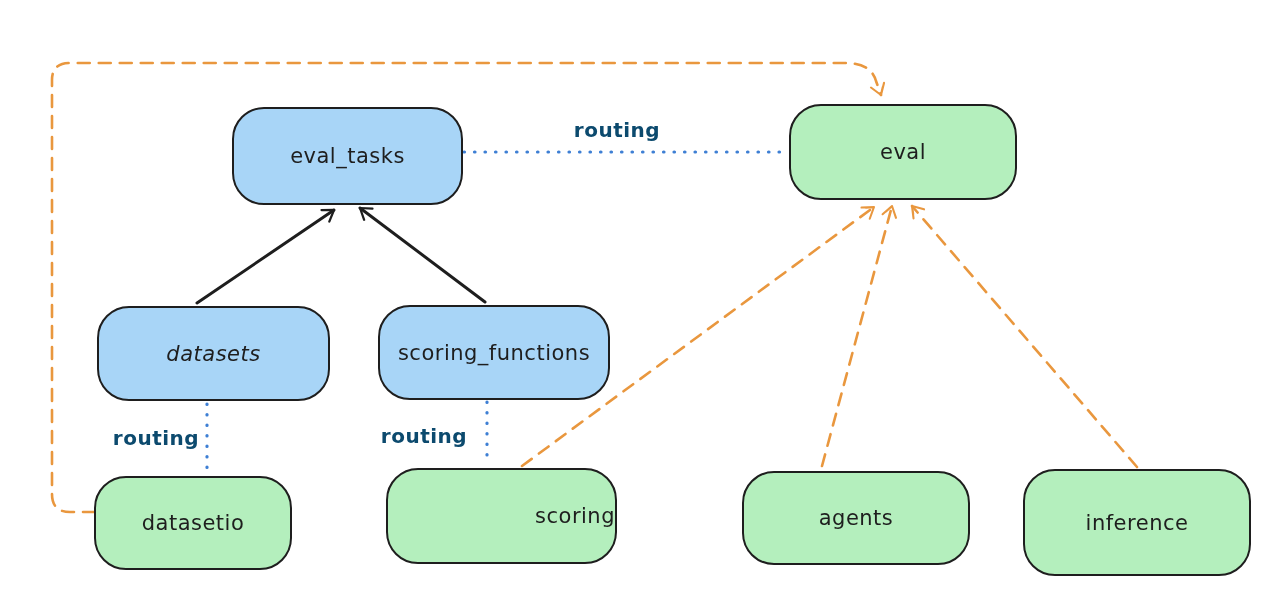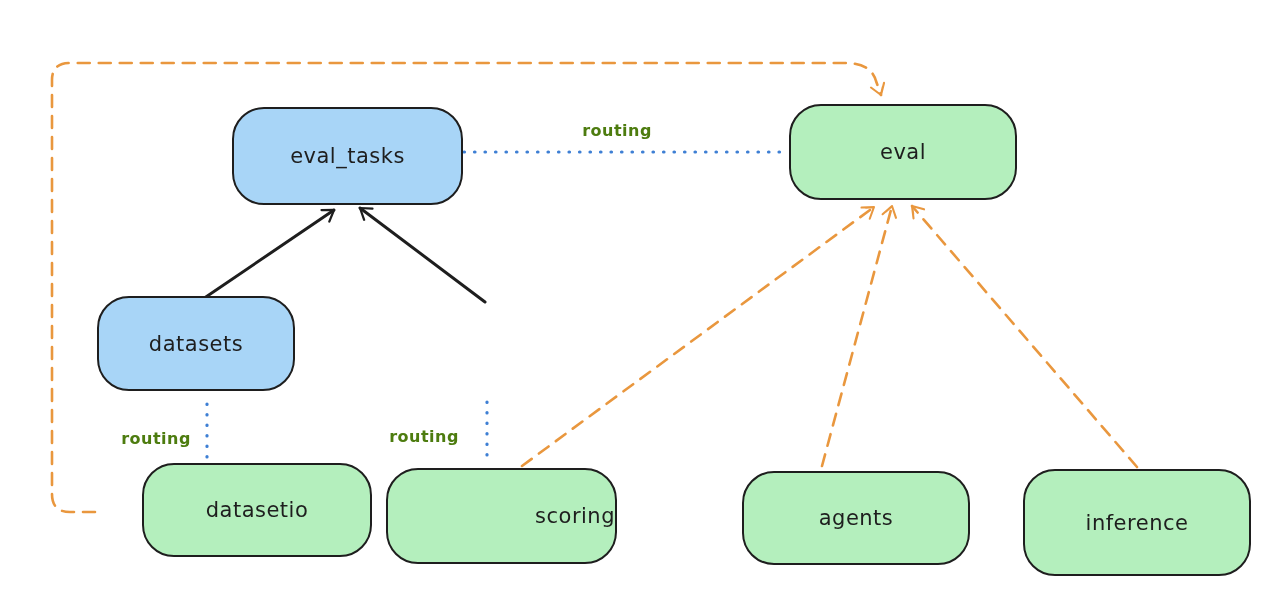--- a/index.html
+++ b/index.html
@@ -20,24 +20,24 @@
     font-size:21px;
     letter-spacing:0.5px;
     color:#1e1e1e;
     z-index:2;
   }
   .node.blue{background:#a8d5f7;}
   .node.green{background:#b4efbd;}
   .edge-label{
     position:absolute;
     transform:translate(-50%,-50%);
-    font-size:16px;
+    font-size:20px;
     font-weight:bold;
     letter-spacing:0.5px;
-    color:#4d7c0f;
+    color:#0c4a6e;
     z-index:3;
     white-space:nowrap;
   }
 </style>
 </head>
 <body>
 
 <div class="canvas">
 
   <svg class="edges" width="1280" height="596" viewBox="0 0 1280 596" xmlns="http://www.w3.org/2000/svg">
@@ -64,26 +64,29 @@
   </svg>
 
   <div class="node blue" style="left:232px; top:107px; width:231px; height:98px;">
     <span>eval_tasks</span>
   </div>
 
   <div class="node green" style="left:789px; top:104px; width:228px; height:96px;">
     <span>eval</span>
   </div>
 
-  <div class="node blue" style="left:97px;  top:296px; width:198px; height:95px;">
+  <div class="node blue" style="left:97px;  top:306px; width:233px; height:95px;font-style:italic;">
     <span>datasets</span>
   </div>
 
+  <div class="node blue" style="left:378px; top:305px; width:232px; height:95px;">
+    <span>scoring_functions</span>
+  </div>
 
-  <div class="node green" style="left:94px;  top:463px; width:230px; height:94px;margin-left:48px;">
+  <div class="node green" style="left:94px;  top:476px; width:198px; height:94px;">
     <span>datasetio</span>
   </div>
 
   <div class="node green" style="left:386px; top:468px; width:231px; height:96px;justify-content:flex-end;">
     <span>scoring</span>
   </div>
 
   <div class="node green" style="left:742px; top:471px; width:228px; height:94px;">
     <span>agents</span>
   </div>

